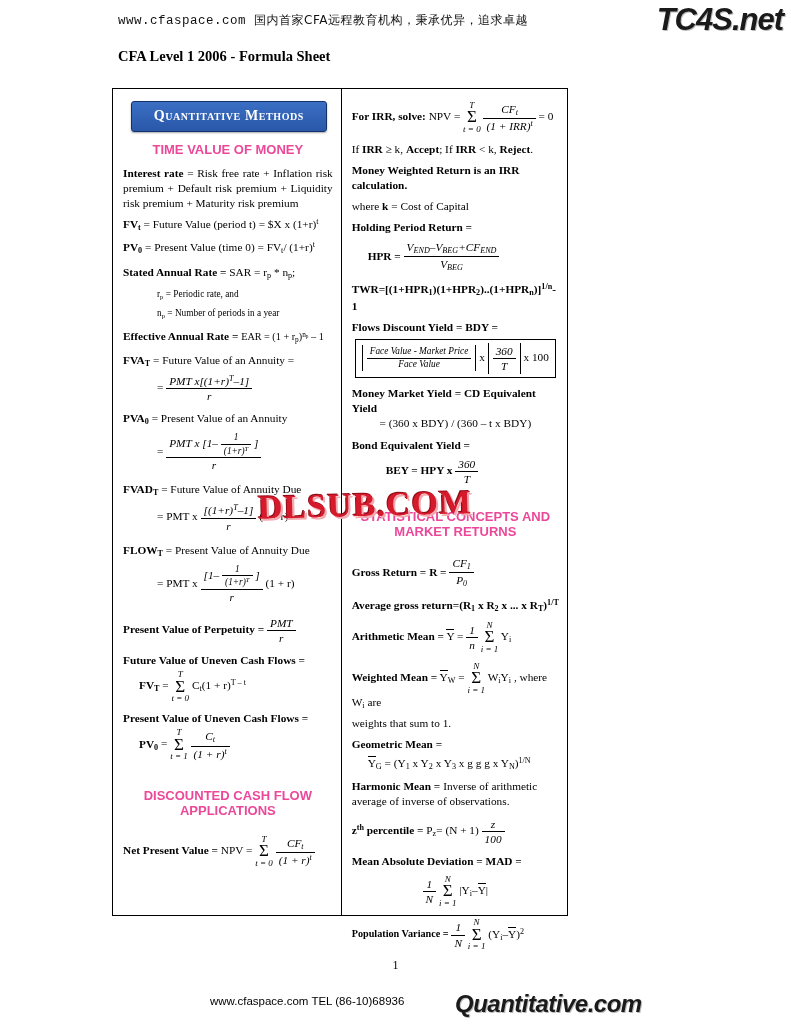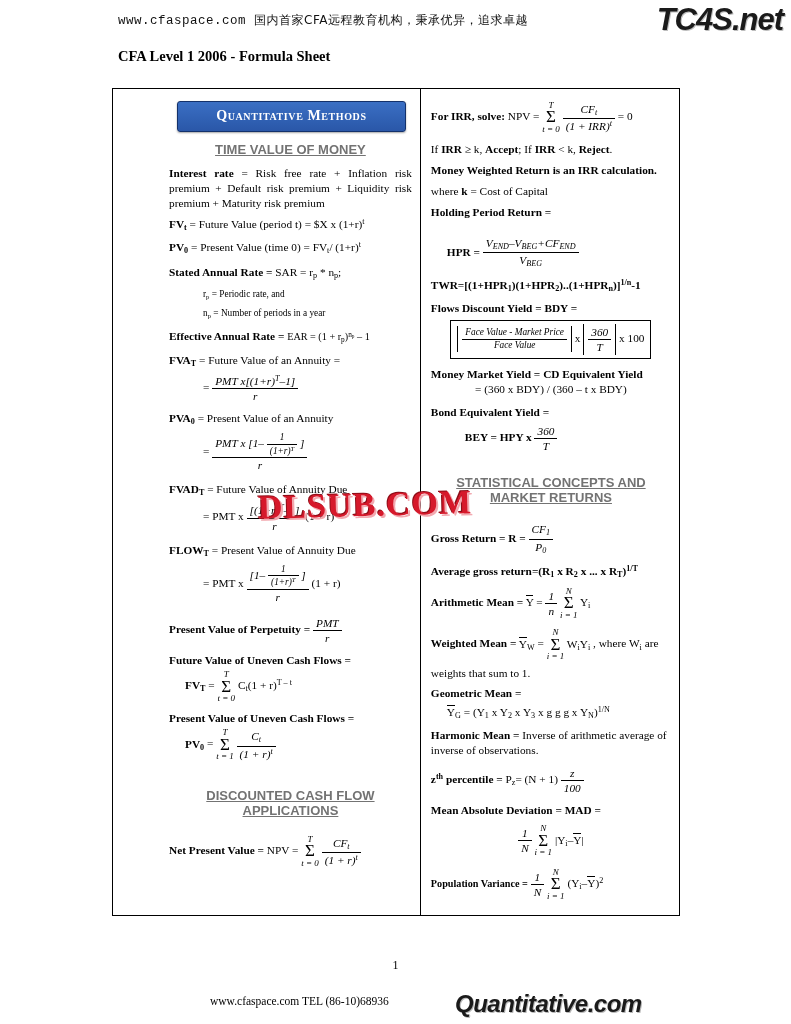--- a/index.html
+++ b/index.html
@@ -53,26 +53,25 @@
     left: 118px;
     font-family: "Liberation Serif", serif;
     font-weight: bold;
     font-size: 14.5px;
   }
   
   .sheet {
     position: absolute;
     left: 112px;
     top: 88px;
-    width: 568px;
+    width: 456px;
     height: 828px;
     border: 1.5px solid #000;
     box-sizing: border-box;
     display: flex;
-    padding-left: 46px;
   }
   .col {
     box-sizing: border-box;
     padding: 8px 8px 0 10px;
     font-size: 11.3px;
     line-height: 1.32;
   }
   .col-left {
     width: 286px;
     border-right: 1.5px solid #000;
@@ -89,28 +88,27 @@
     text-align: center;
     padding: 5px 0 6px;
     color: #fff;
     font-variant: small-caps;
     font-weight: bold;
     font-size: 14px;
     letter-spacing: 0.6px;
     box-shadow: 0 1px 2px rgba(0,0,0,.35);
   }
   .red-head {
-    color: #737373;
+    color: #ec4899;
     font-family: "Liberation Sans", sans-serif;
     font-weight: bold;
     font-size: 13px;
     text-align: center;
     margin: 10px 0 8px;
     line-height: 1.2;
-    text-decoration: underline;
   }
   .blk { margin: 0 0 6px 0; }
   b, .b { font-weight: bold; }
   .it { }
   .ctr { text-align: center; }
   .ind { margin-left: 16px; }
   .ind2 { margin-left: 34px; }
   sub { font-size: 72%; vertical-align: -0.28em; }
   sup { font-size: 72%; vertical-align: 0.45em; }
   
@@ -190,21 +188,21 @@
     top: 958px;
     left: 0;
     width: 791px;
     text-align: center;
     font-size: 12px;
   }
   .footer {
     position: absolute;
     top: 995px;
     left: 210px;
-    font-family: Liberation Serif, serif;
+    font-family: Liberation Sans, sans-serif;
     font-size: 11.5px;
     white-space: nowrap;
   }
   .small { font-size: 10.2px; }
   .xsmall { font-size: 9.3px; }
 </style>
 </head>
 <body>
 
 <div class="page">
@@ -408,21 +406,21 @@
       <div class="blk">
         <b>Money Weighted Return is an IRR calculation.</b>
       </div>
 
       <div class="blk">
         where <b>k</b> = Cost of Capital
       </div>
 
       <div class="blk" style="margin-top:6px">
         <b>Holding Period Return =</b>
-        <div class="ind" style="margin-top:16px">
+        <div class="ind" style="margin-top:5px">
           <b>HPR =</b>
           <span class="frac">
             <span class="num"><span>V</span><sub>END</sub><span>–V</span><sub>BEG</sub><span>+CF</span><sub>END</sub></span>
             <span class="den"><span>V</span><sub>BEG</sub></span>
           </span>
         </div>
       </div>
 
       <div class="blk" style="margin-top:8px">
         <b><span>TWR=[(1+HPR</span><sub>1</sub><span>)(1+HPR</span><sub>2</sub><span>)..(1+HPR</span><sub>n</sub><span>)]</span><sup>1/n</sup><span>-1</span></b>

